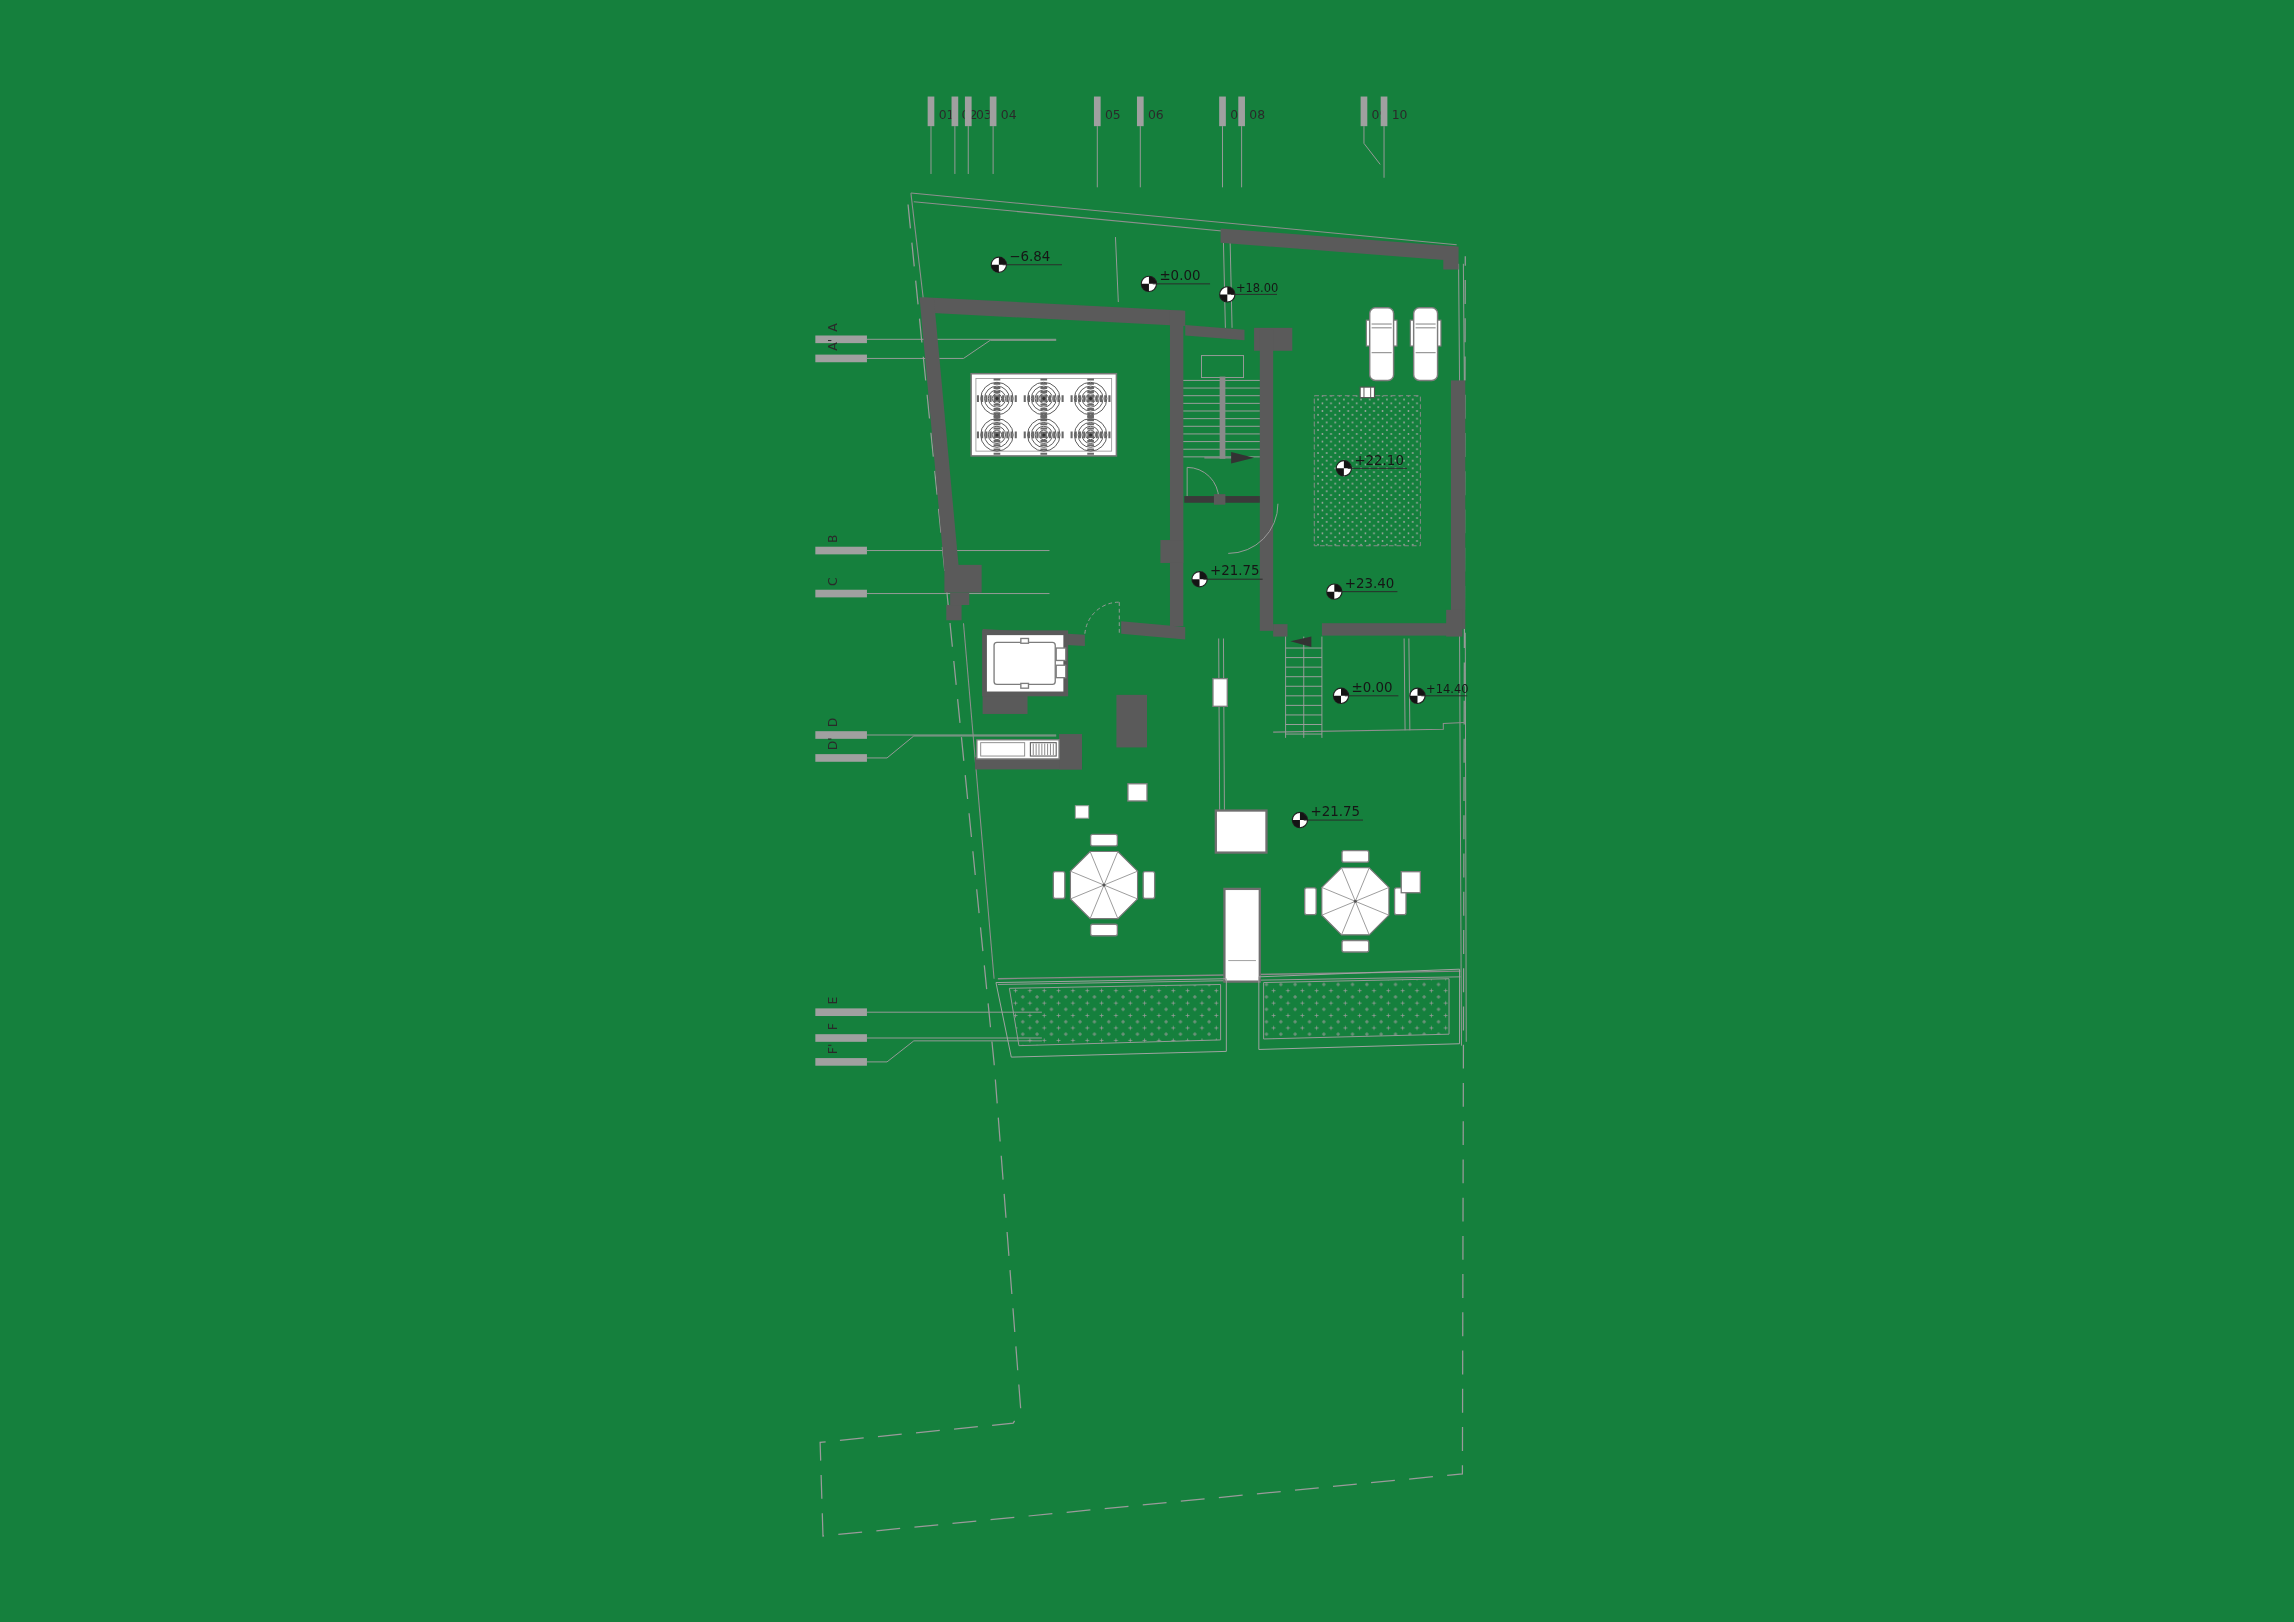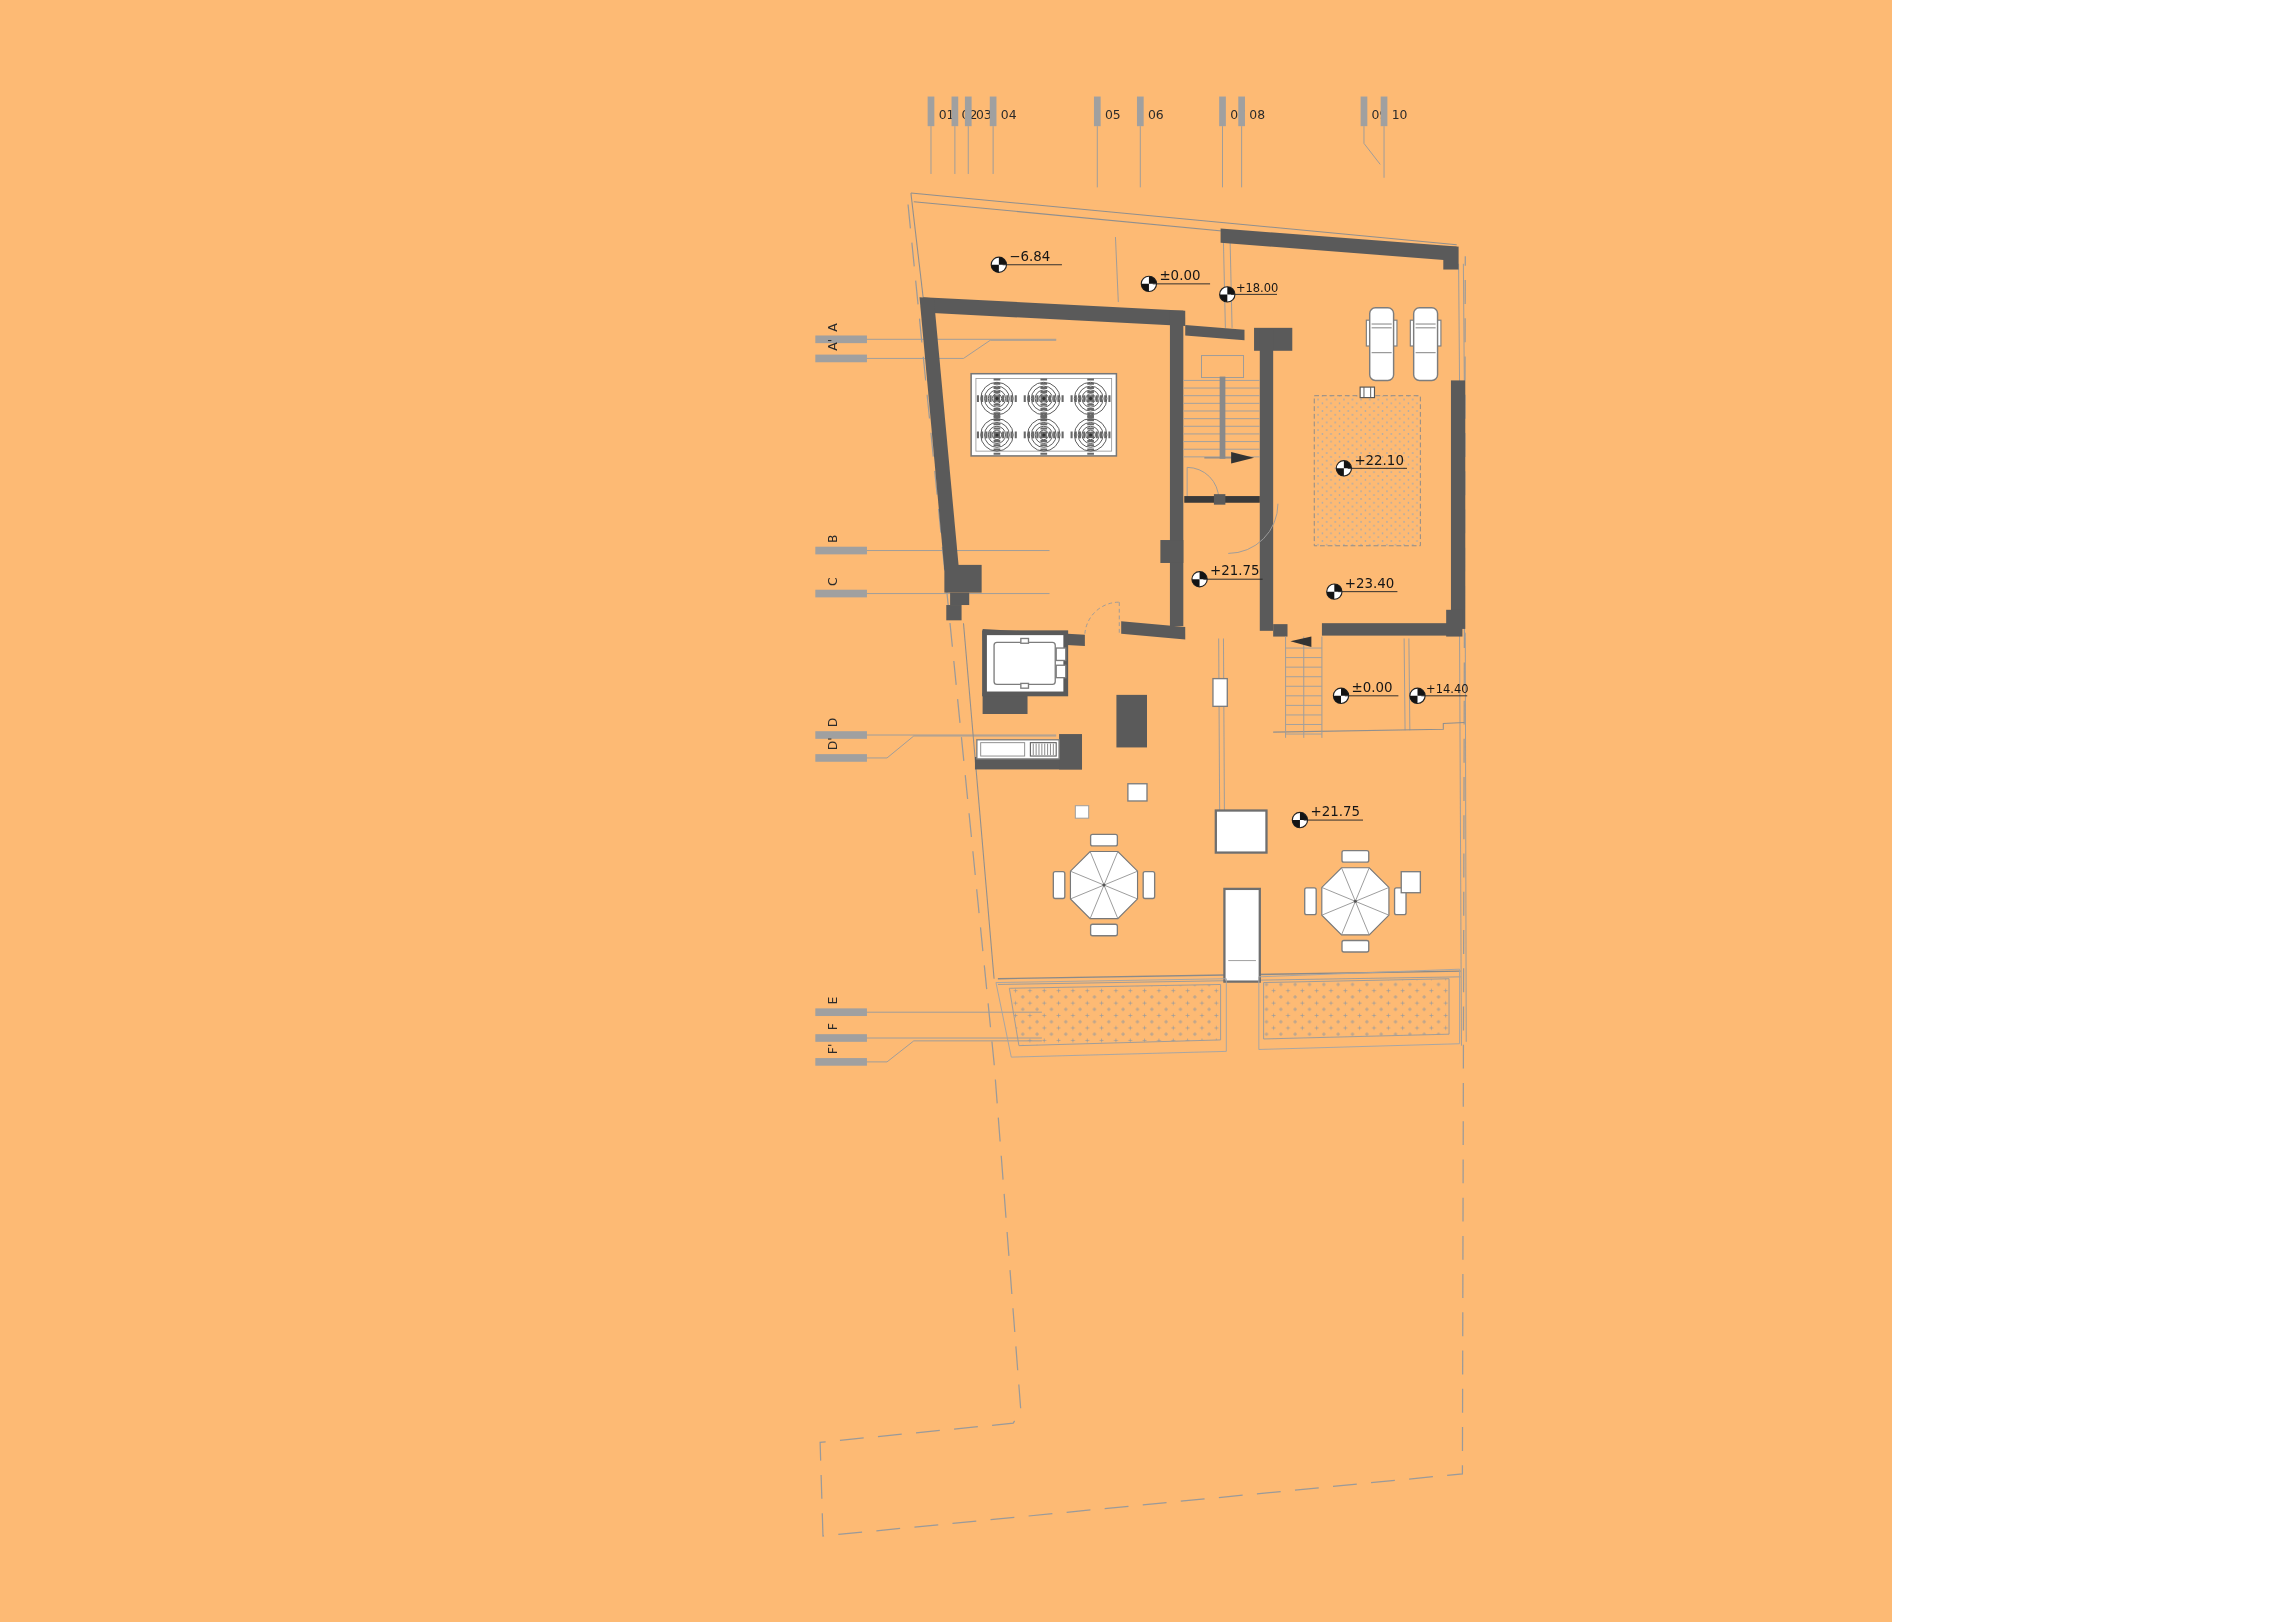--- a/index.html
+++ b/index.html
@@ -1,16 +1,16 @@
 <!DOCTYPE html>
 <html><head>
 <meta charset="utf-8">
 <style>
   html,body{margin:0;padding:0;background:#ffffff;}
-  .page{position:relative;width:1892px;height:1622px;background:#fdba74;overflow:hidden;}
+  .page{position:relative;width:2294px;height:1622px;background:#15803d;overflow:hidden;}
   svg{position:absolute;left:0;top:0;}
   svg text{font-family:"DejaVu Sans","Liberation Sans",sans-serif;}
   .wall{fill:#5a5a5a;stroke:none;}
   .thin{stroke:#9b9b9b;stroke-width:1;fill:none;}
   .thin2{stroke:#8a8a8a;stroke-width:1.4;fill:none;}
   .edge{stroke:#8f8f8f;stroke-width:1.1;fill:none;}
   .tread{stroke:#9f9f9f;stroke-width:1;fill:none;}
   .fix{stroke:#7d7d7d;stroke-width:1.4;fill:#ffffff;}
   .dashb{stroke:#9a9a9a;stroke-width:1.3;fill:none;stroke-dasharray:25 15;}
   .darc{stroke:#9a9a9a;stroke-width:1;fill:none;stroke-dasharray:4 3;}

